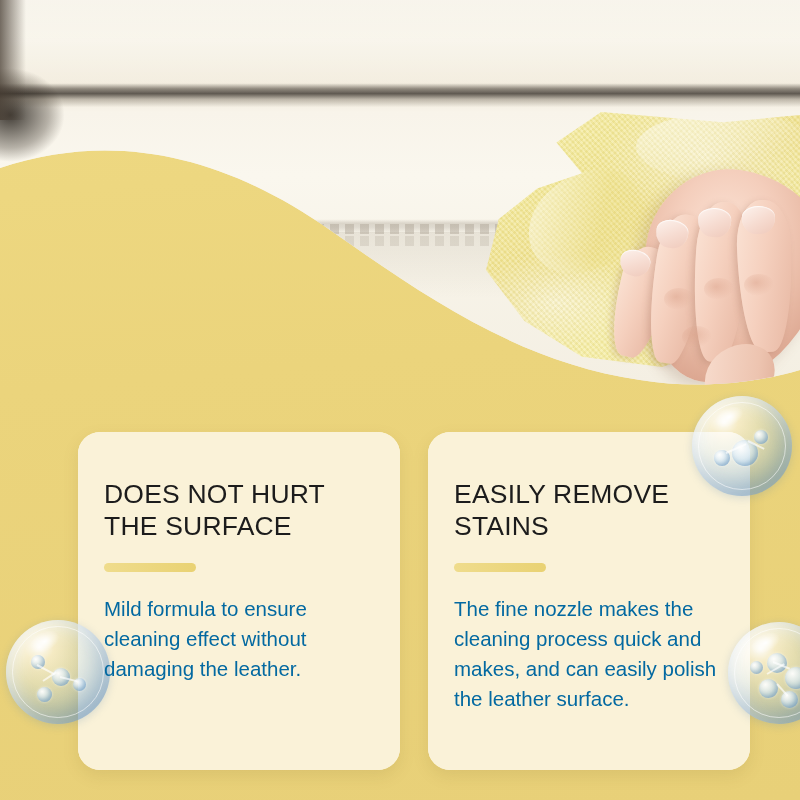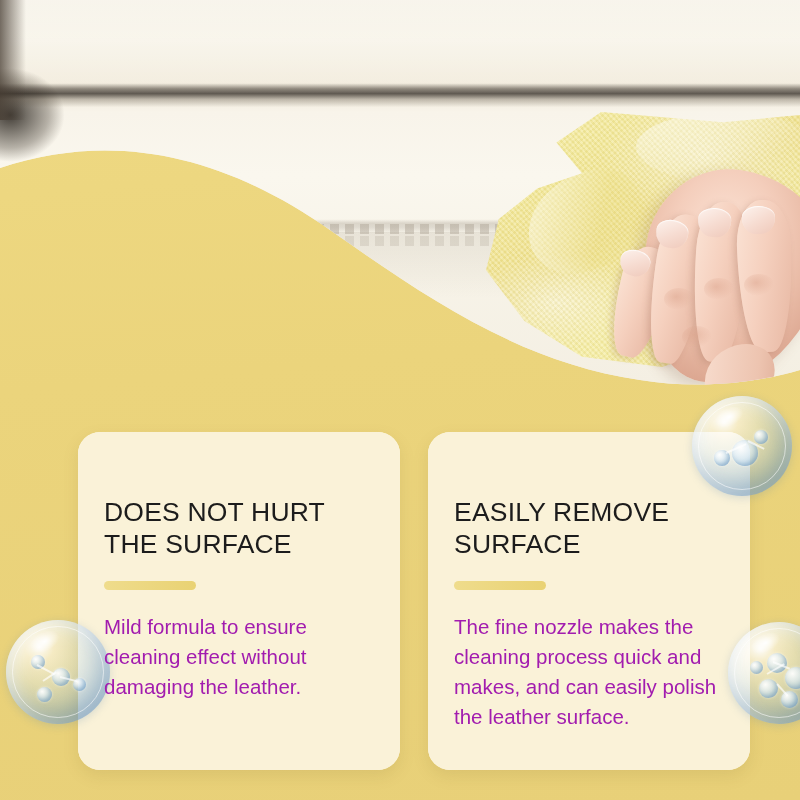--- a/index.html
+++ b/index.html
@@ -135,40 +135,40 @@
   .cards { position:absolute; left:0; top:0; width:800px; height:800px; }
   .card {
     position:absolute; top:432px; height:338px;
     border-radius:22px;
     background:rgba(255,252,240,0.90);
     box-shadow:0 6px 16px rgba(120,100,40,.13);
     overflow:hidden;
   }
   .card-left  { left:78px;  width:322px; }
   .card-right { left:428px; width:322px; }
-  .card-content { position:absolute; inset:0; padding:46px 26px 0 26px;margin-top:18px; }
+  .card-content { position:absolute; inset:0; padding:46px 26px 0 26px; }
 
   .card-title {
     font-size:26.5px;
     line-height:32px;
     letter-spacing:.2px;
     color:#1C1C1C;
     font-weight:400;
     white-space:pre-line;
   }
   .accent-bar {
     margin-top:21px;
     width:92px; height:9px; border-radius:5px;
     background:linear-gradient(to right,#EFDC8C,#E9D273);
   }
   .card-body {
     margin-top:22px;
     font-size:20.5px;
     line-height:30px;
-    color:#a21caf;
+    color:#0369a1;
     font-weight:400;
   }
 
   
   .bubble { position:absolute; border-radius:50%; }
   .bubble .sphere {
     position:absolute; inset:0; border-radius:50%;
     background:
       radial-gradient(circle at 32% 26%, rgba(255,255,255,.95) 0%, rgba(255,255,255,.55) 14%, rgba(222,238,250,.42) 34%, rgba(150,190,225,.40) 62%, rgba(110,160,205,.45) 84%, rgba(175,205,230,.30) 100%);
     box-shadow: inset -8px -10px 22px rgba(60,110,165,.30),
@@ -244,21 +244,21 @@
 THE SURFACE</div>
         <div class="accent-bar"></div>
         <div class="card-body">Mild formula to ensure cleaning effect without damaging the leather.</div>
       </div>
     </div>
 
     <div class="card card-right">
         <div style="position: absolute; left: -428px; top: -432px; width: 800px; height: 800px; background: rgb(250, 242, 216); z-index: 0; clip-path: path(evenodd, &quot;M 0 0 L 800 0 L 800 800 L 0 800 Z M 0 0 L 800 0 L 800 370 C 760 382 700 390 640 380 C 520 362 430 300 330 230 C 230 160 120 128 0 168 Z&quot;);"></div>
       <div class="card-content" style="position: absolute; z-index: 2;">
         <div class="card-title">EASILY REMOVE
-SURFACE</div>
+STAINS</div>
         <div class="accent-bar"></div>
         <div class="card-body">The fine nozzle makes the cleaning process quick and makes, and can easily polish the leather surface.</div>
       </div>
     </div>
   </div>
 
   <div class="bubble bubble-1">
     <div class="sphere"></div>
     <div class="ring"></div>
     <div class="glint"></div>

